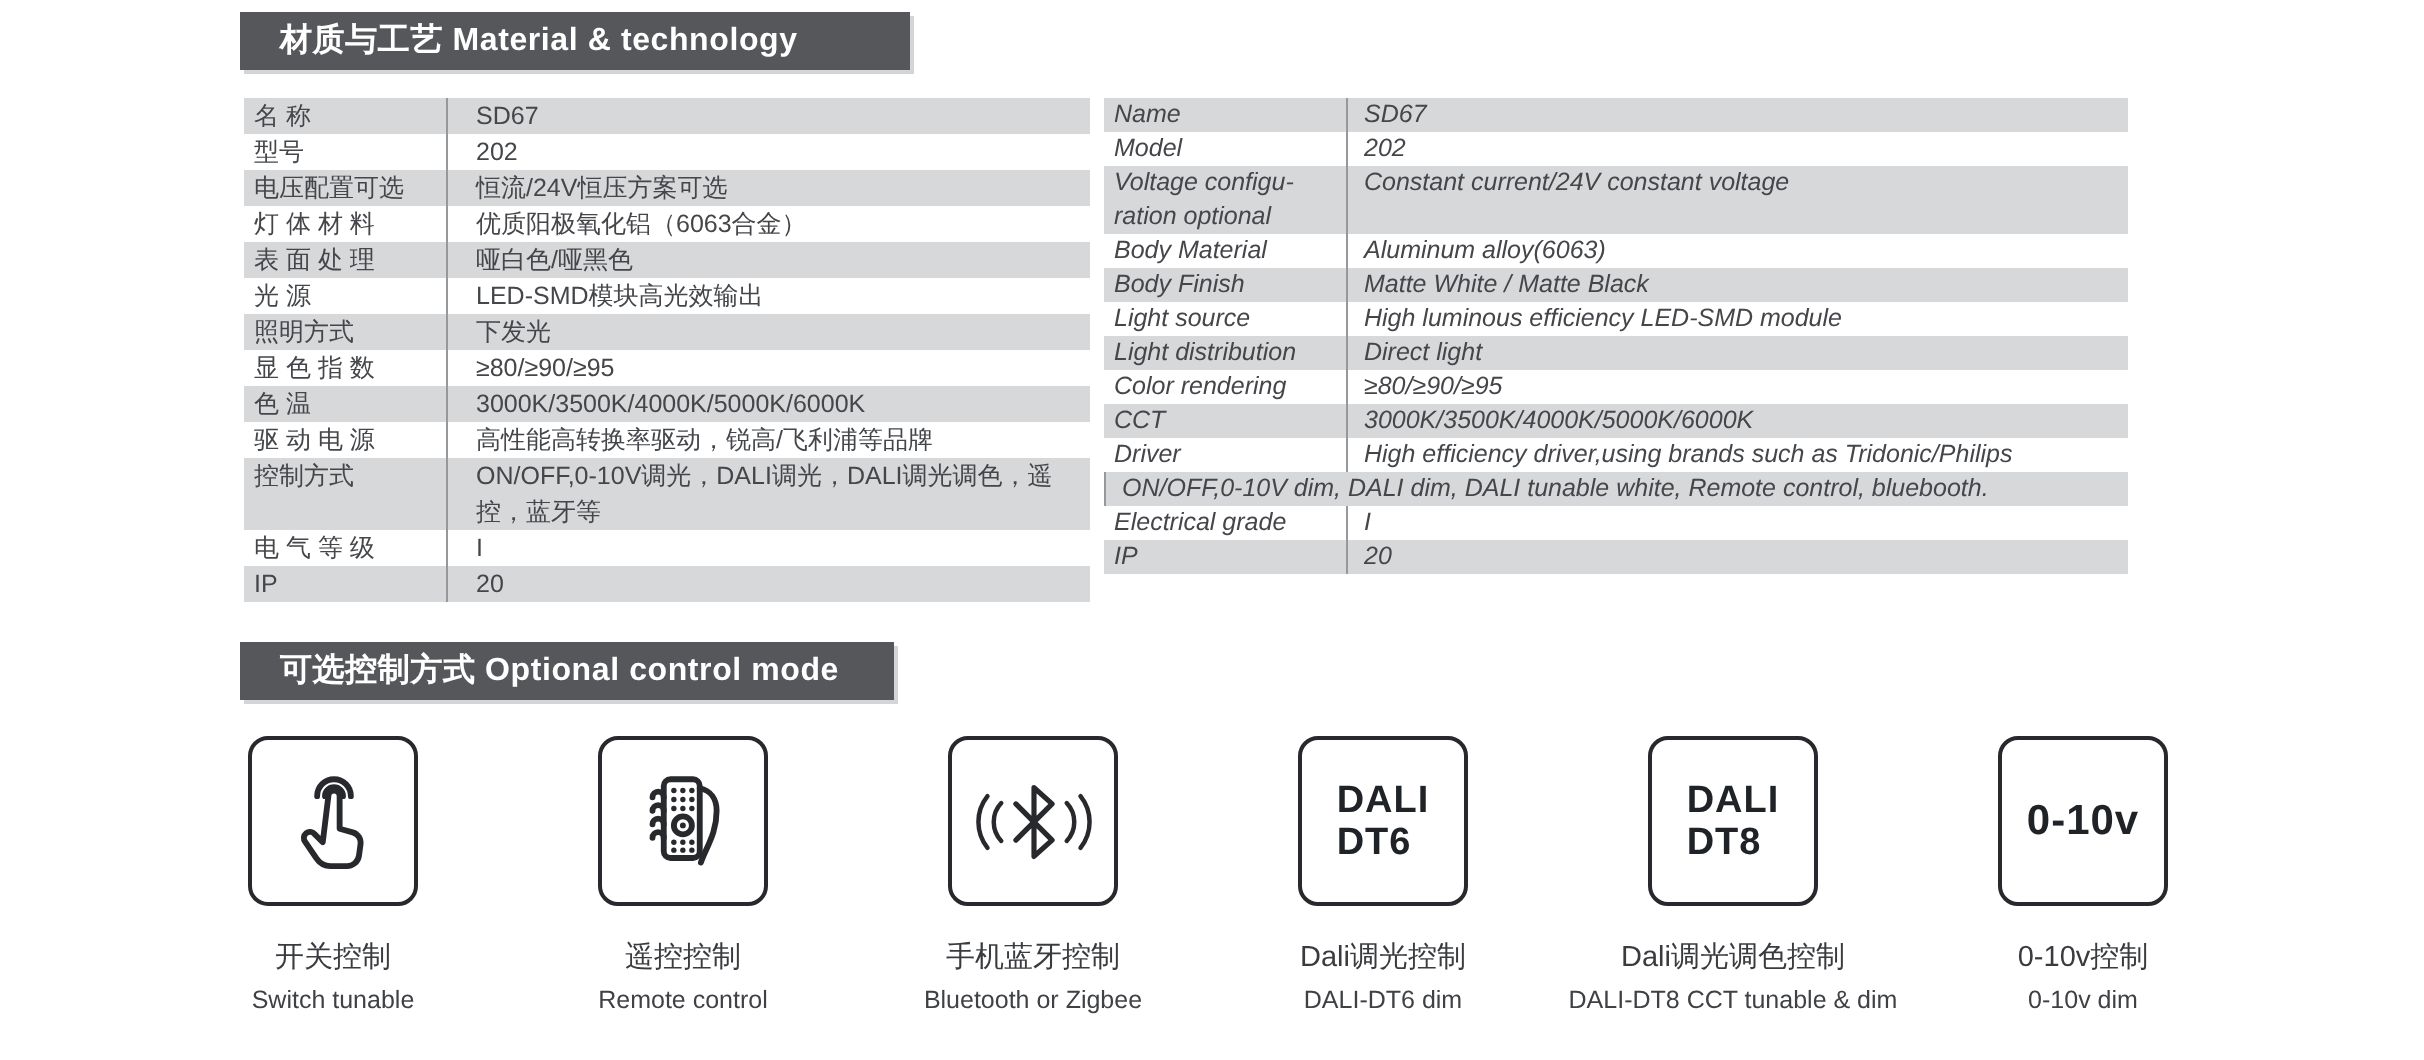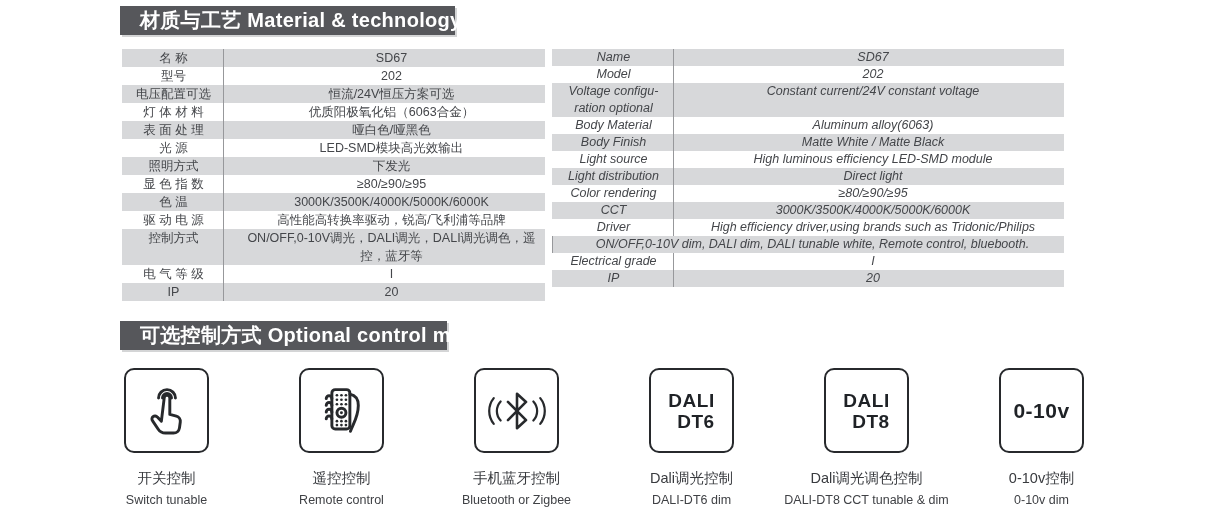--- a/index.html
+++ b/index.html
@@ -1,28 +1,28 @@
 <!DOCTYPE html>
 <html><head>
 <meta charset="utf-8">
 <style>
   html,body { margin:0; padding:0; background:#ffffff; }
   body { width:1212px; height:530px; font-family:"Liberation Sans", sans-serif; }
   .page { position:relative; width:1212px; height:530px; overflow:hidden; background:#ffffff; }
 
   .section-header {
     position:absolute; background:#56575b; color:#ffffff;
-    font-weight:bold; font-size:20px; line-height:29px; height:29px;
+    font-weight:bold; font-size:16px; line-height:29px; height:29px;
     padding-left:20px; box-sizing:border-box; box-shadow:2px 2px 0 #d4d5d6;
     letter-spacing:0.3px; white-space:nowrap;
   }
   #header-material { left:120px; top:6px;   width:335px; }
   #header-control  { left:120px; top:321px; width:327px; }
 
-  .spec-table { position:absolute; top:49px; color:#44464a; font-size:12.5px;text-align:center; }
+  .spec-table { position:absolute; top:49px; color:#44464a; font-size:12.5px; }
   #table-cn { left:122px; width:423px; }
   #table-en { left:552px; width:512px;font-style:italic; }
   .spec-row { display:flex; }
   .spec-row.stripe { background:#d7d8da; }
   .cell { box-sizing:border-box; }
   .cell.label { white-space:pre-line; padding-left:5px; padding-right:3px; }
   .cell.value { flex:1; border-left:1px solid #97989b; }
   #table-cn .cell { line-height:18px; }
   #table-en .cell { line-height:17px; }
   #table-cn .label { width:101px; }
@@ -31,21 +31,21 @@
   #table-en .value { padding-left:8px; }
 
   .modes { position:absolute; left:79px; top:368px; display:flex; }
   .mode { width:175px; display:flex; flex-direction:column; align-items:center; }
   .icon-box {
     width:85px; height:85px; border:2px solid #27292c; border-radius:10px;
     box-sizing:border-box; display:flex; align-items:center; justify-content:center;
     background:#ffffff;
   }
   .icon-text {
-    font-weight:bold; color:#1f2226; text-align:right; white-space:pre-line;
+    font-weight:bold; color:#1f2226; text-align:left; white-space:pre-line;
     font-size:19px; line-height:21px; letter-spacing:0.5px;
   }
   .icon-text.single { font-size:21px; }
   .mode .cn { margin-top:16px; font-weight:normal; font-size:14.5px; color:#393b3f; }
   .mode .en { margin-top:5px; font-size:12.5px; color:#3f4145; }
 
   svg.pict { stroke:#27292c; fill:none; stroke-width:2.6; stroke-linecap:round; stroke-linejoin:round; }
   svg.pict .dot { fill:#27292c; stroke:none; }
 </style>
 </head>

